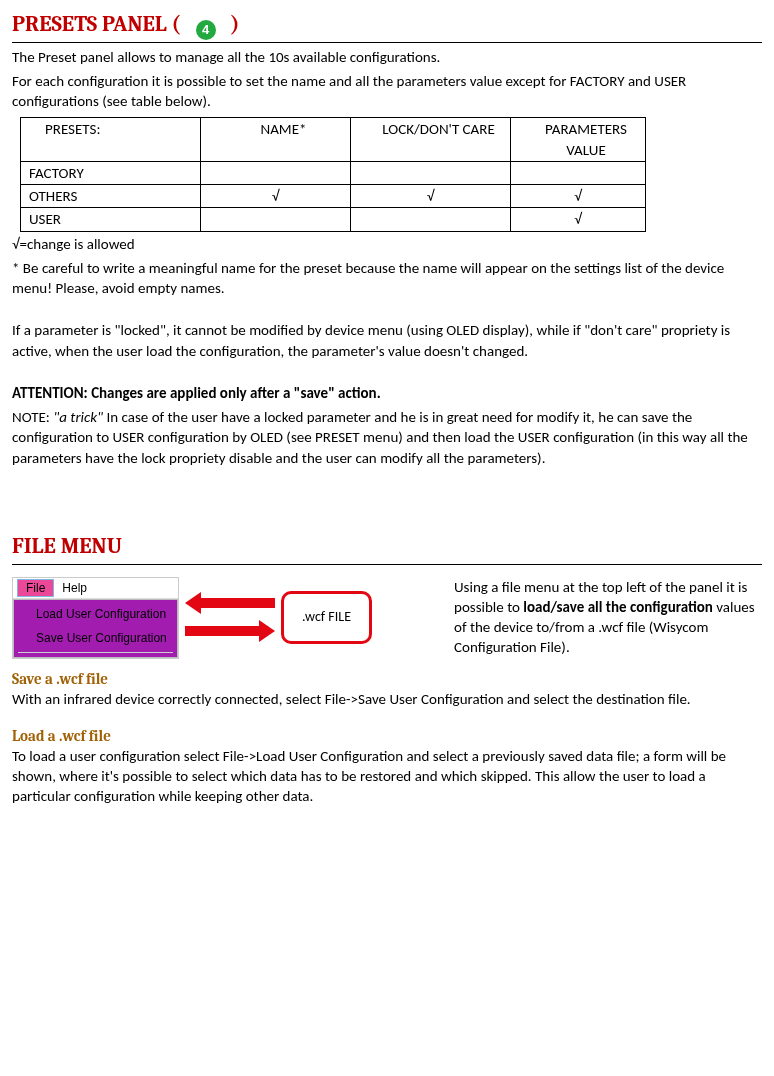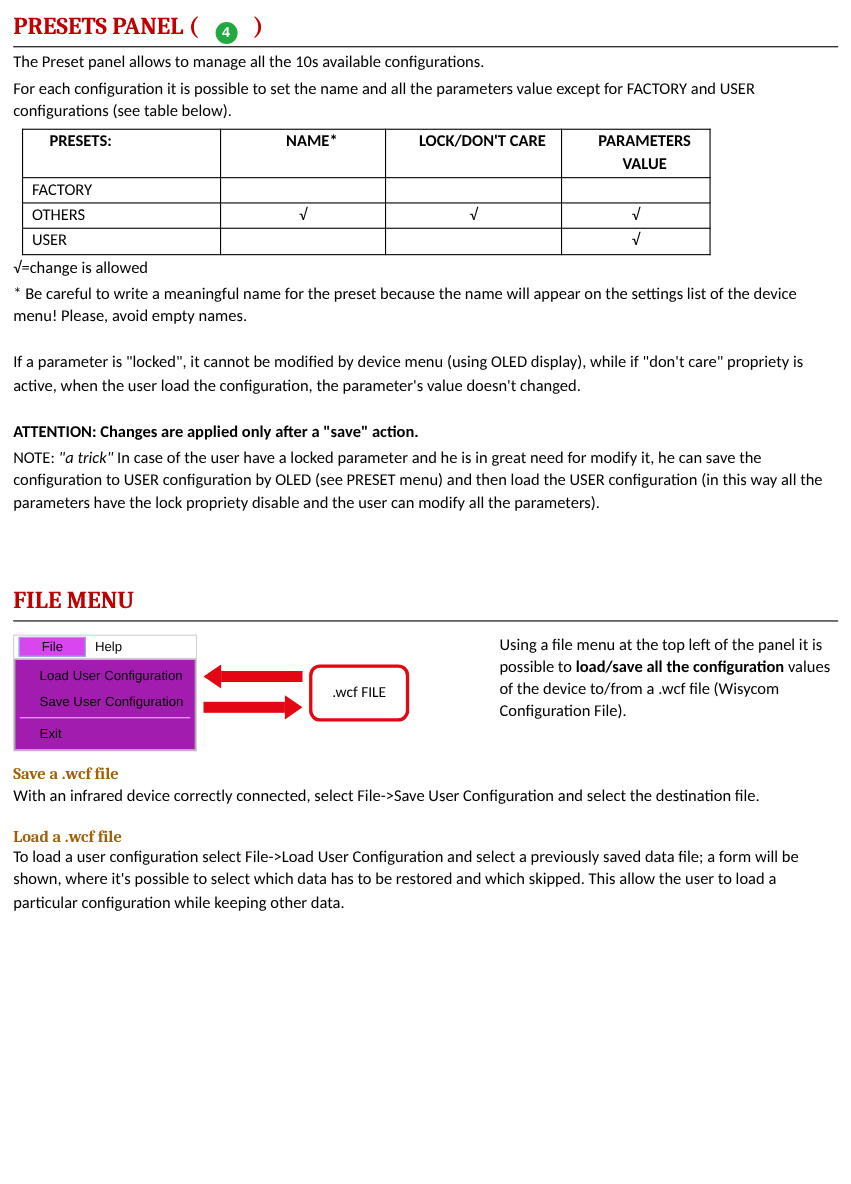--- a/index.html
+++ b/index.html
@@ -44,21 +44,21 @@
     border-collapse: collapse;
     margin: 6px 0 2px 8px;
     font-size: 15px;
   }
   table.preset-table th, table.preset-table td {
     border: 1px solid #000;
     padding: 1px 8px;
     vertical-align: top;
   }
   table.preset-table th {
-    font-weight: 700;
+    font-weight: 400;
     text-align: center;
     padding-left: 24px;
   }
   table.preset-table th.left { text-align: left; }
   table.preset-table td.center { text-align: center; }
   table.preset-table col.c1 { width: 180px; }
   table.preset-table col.c2 { width: 150px; }
   table.preset-table col.c3 { width: 160px; }
   table.preset-table col.c4 { width: 135px; }
   .bold { font-weight: 700; }
@@ -91,23 +91,23 @@
     font-size: 12px;
   }
   .menu-bar {
     display: flex;
     gap: 8px;
     padding: 2px 6px;
     background: #fff;
     border-bottom: 1px solid #ddd;
   }
   .menu-bar .sel {
-    background: #d946ef;
+    background: #ec4899;
     border: 1px solid #7fb7e0;
-    padding: 0 20px;
+    padding: 0 8px;
     margin: -1px 0 -1px -2px;
   }
   .menu-dropdown {
     background: #a21caf;
     border: 1px solid #bbb;
     margin: 0;
     padding: 2px 0;
   }
   .menu-dropdown div {
     padding: 4px 10px 4px 22px;
@@ -232,21 +232,20 @@
   <div class="file-menu-img">
     <div class="menu-box">
       <div class="menu-bar">
         <span class="sel">File</span>
         <span>Help</span>
       </div>
       <div class="menu-dropdown">
         <div>Load User Configuration</div>
         <div>Save User Configuration</div>
         <div class="sep"></div>
-        <div>Exit</div>
       </div>
     </div>
     <div class="arrows">
       <div class="arrow left-a">
           <div class="head"></div>
           <div class="shaft"></div>
         </div>
       <div class="arrow right-a">
           <div class="shaft"></div>
           <div class="head"></div>

